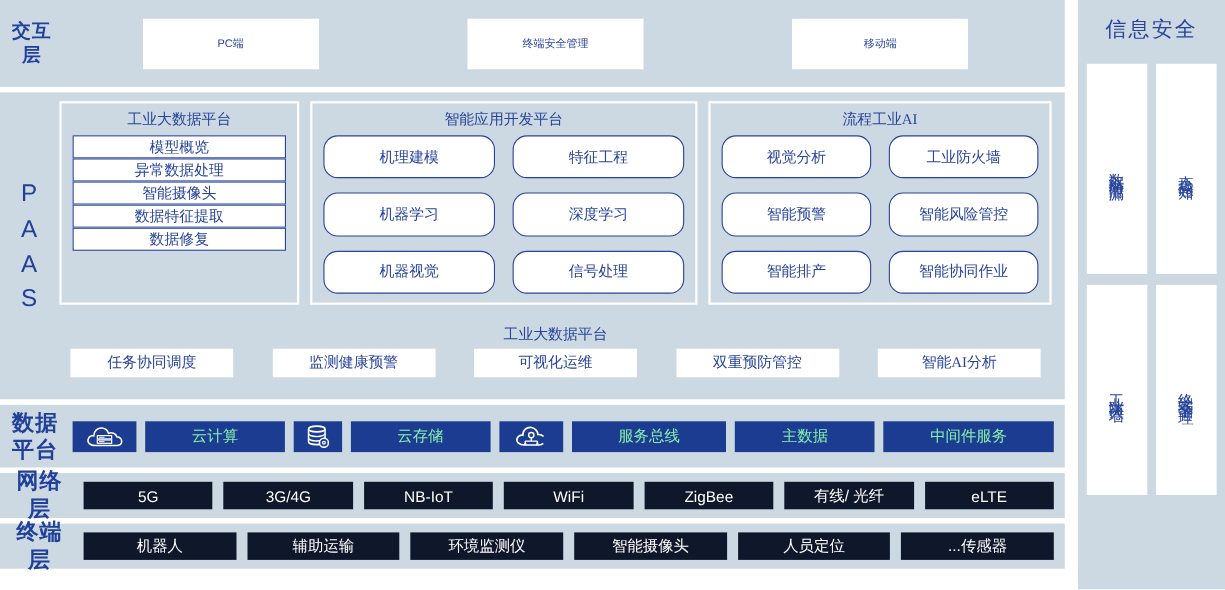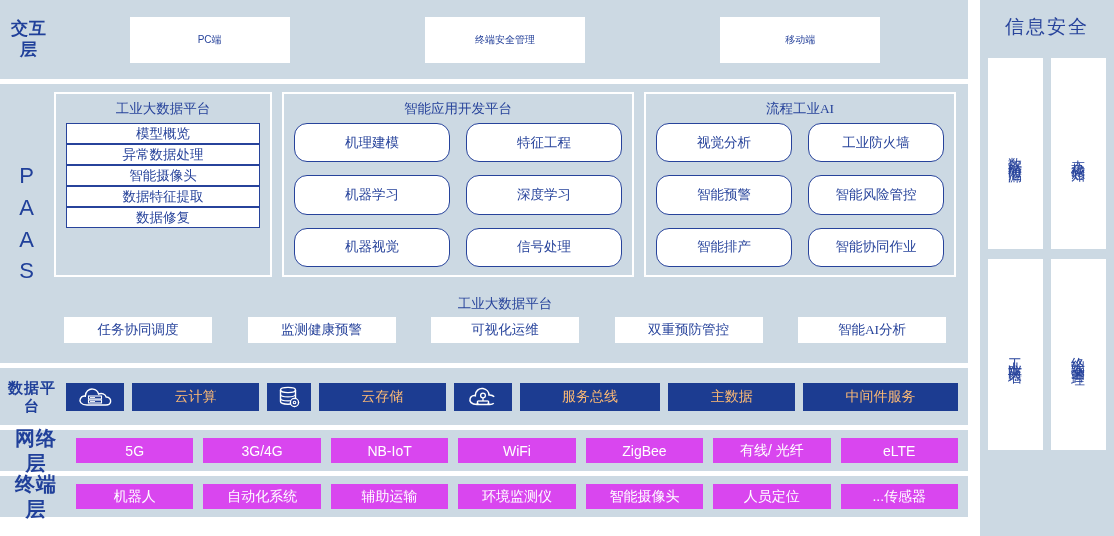--- a/index.html
+++ b/index.html
@@ -143,27 +143,27 @@
     font-size: 13.5px;
     height: 26px;
     width: 148px;
     display: flex;
     align-items: center;
     justify-content: center;
   }
 
   
   .data-band { height: 57px; padding: 0 10px 0 6px; }
-  .data-label { width: 52px; font-size: 15px; line-height: 1.2; }
+  .data-label { width: 52px; font-size: 20px; line-height: 1.2; }
   .data-items {
     flex: 1; display: flex; align-items: center; gap: 8px; padding-left: 8px;
   }
   .dbtn {
     background: #1c3c91;
-    color: #fdba74;
+    color: #86efac;
     font-size: 14px;
     height: 28px;
     display: flex;
     align-items: center;
     justify-content: center;
     flex: 1 1 auto;
   }
   .icon-btn {
     background: #1c3c91;
     height: 28px;
@@ -176,21 +176,21 @@
   .icon-btn.narrow { width: 44px; flex: 0 0 44px; }
   .icon-btn svg { display: block; }
 
   
   .net-band, .term-band { height: 41px; padding: 0 10px 0 6px; }
   .net-label, .term-label { width: 60px; font-size: 20px; }
   .row-items {
     flex: 1; display: flex; align-items: center; gap: 10px; padding-left: 10px;
   }
   .rbtn {
-    background: #d946ef;
+    background: #0f172a;
     color: #ffffff;
     font-size: 14px;
     height: 25px;
     display: flex;
     align-items: center;
     justify-content: center;
     flex: 1 1 0;
     white-space: nowrap;
     padding: 0 4px;
   }
@@ -377,21 +377,20 @@
         <div class="rbtn">ZigBee</div>
         <div class="rbtn">有线/ 光纤</div>
         <div class="rbtn">eLTE</div>
       </div>
     </div>
 
     <div class="band term-band">
       <div class="band-label term-label">终端层</div>
       <div class="row-items">
         <div class="rbtn">机器人</div>
-        <div class="rbtn">自动化系统</div>
         <div class="rbtn">辅助运输</div>
         <div class="rbtn">环境监测仪</div>
         <div class="rbtn">智能摄像头</div>
         <div class="rbtn">人员定位</div>
         <div class="rbtn">...传感器</div>
       </div>
     </div>
   </div>
 
   <div class="sec-col">

